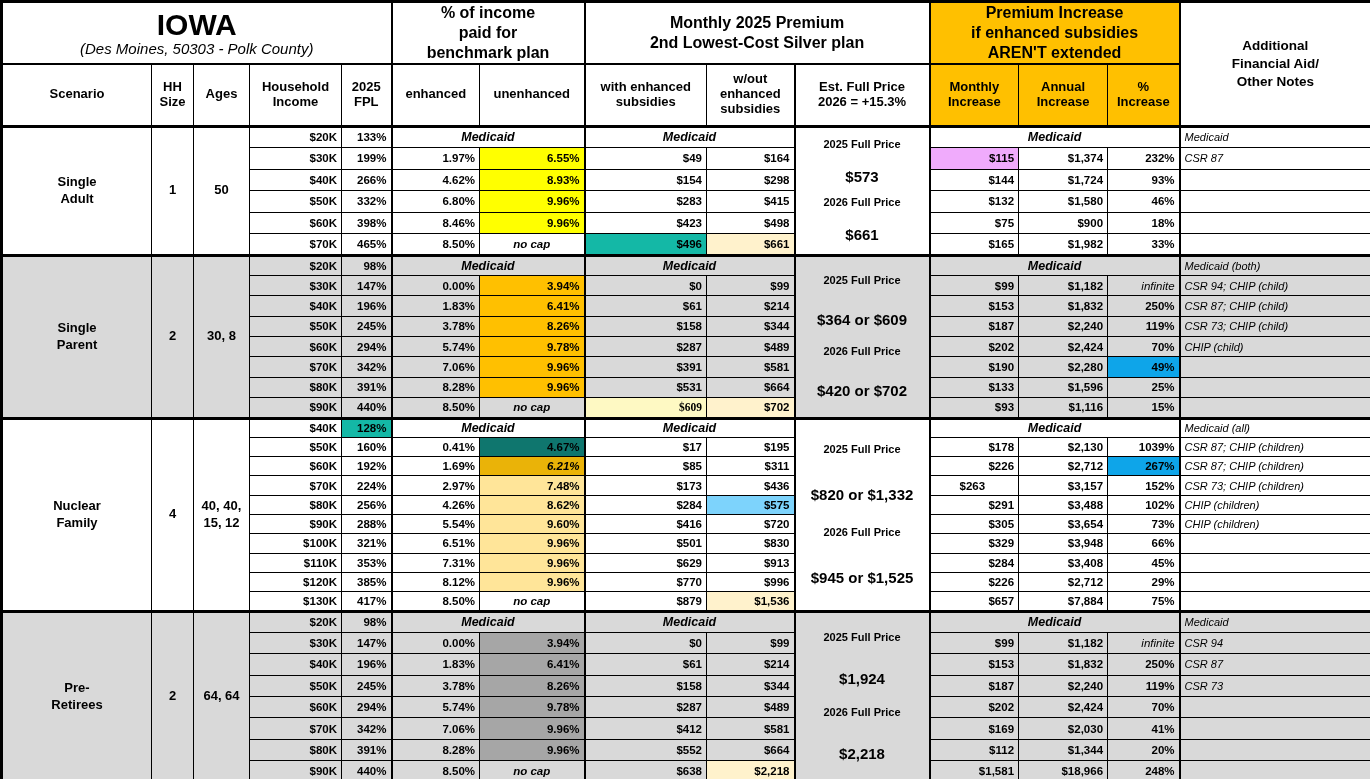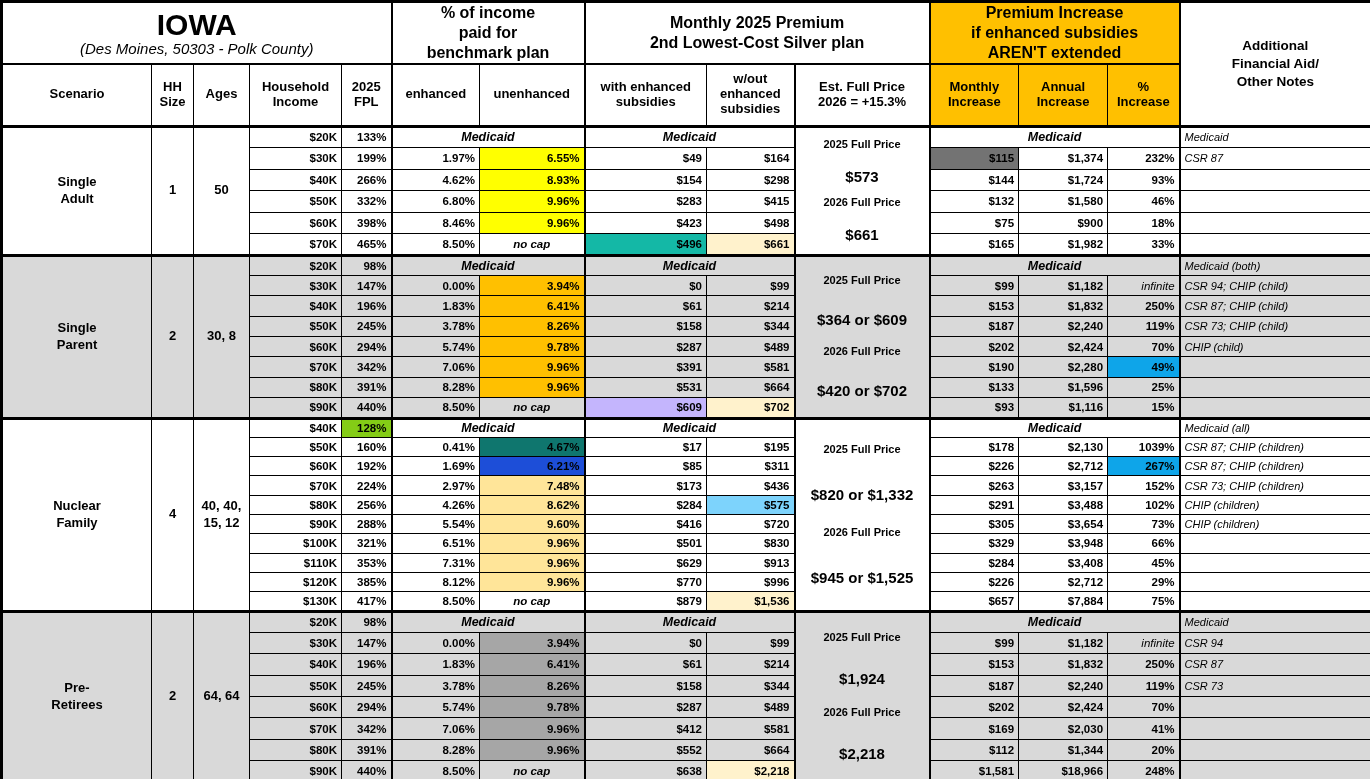--- a/index.html
+++ b/index.html
@@ -123,21 +123,21 @@
         <td class="medicaid bl2" colspan="3" style="background: rgb(255, 255, 255);">Medicaid</td>
         <td class="note bl2" style="background: rgb(255, 255, 255);">Medicaid</td>
       </tr>
       <tr class="band-0">
         <td class="num" style="background: rgb(255, 255, 255);">$30K</td>
         <td class="num" style="background: rgb(255, 255, 255);">199%</td>
         <td class="num bl2" style="background: rgb(255, 255, 255);">1.97%</td>
         <td class="num" style="background: rgb(255, 255, 0);">6.55%</td>
         <td class="num bl2" style="background: rgb(255, 255, 255);">$49</td>
         <td class="num" style="background: rgb(255, 255, 255);">$164</td>
-        <td class="num bl2" style="background: #737373; padding-left: 20px;">$115</td>
+        <td class="num bl2" style="background: #f0abfc; padding-left: 20px;">$115</td>
         <td class="num" style="background: rgb(255, 255, 255);">$1,374</td>
         <td class="num" style="background: rgb(255, 255, 255);">232%</td>
         <td class="note bl2" style="background: rgb(255, 255, 255);">CSR 87</td>
       </tr>
       <tr class="band-0">
         <td class="num" style="background: rgb(255, 255, 255);">$40K</td>
         <td class="num" style="background: rgb(255, 255, 255);">266%</td>
         <td class="num bl2" style="background: rgb(255, 255, 255);">4.62%</td>
         <td class="num" style="background: rgb(255, 255, 0);">8.93%</td>
         <td class="num bl2" style="background: rgb(255, 255, 255);">$154</td>
@@ -273,34 +273,34 @@
         <td class="num bl2" style="background: rgb(217, 217, 217);">$133</td>
         <td class="num" style="background: rgb(217, 217, 217);">$1,596</td>
         <td class="num" style="background: rgb(217, 217, 217);">25%</td>
         <td class="note bl2" style="background: rgb(217, 217, 217);"></td>
       </tr>
       <tr class="band-1">
         <td class="num" style="background: rgb(217, 217, 217);">$90K</td>
         <td class="num" style="background: rgb(217, 217, 217);">440%</td>
         <td class="num bl2" style="background: rgb(217, 217, 217);">8.50%</td>
         <td class="nocap" style="background: rgb(217, 217, 217);">no cap</td>
-        <td class="num bl2" style="background: #c4b5fd;">$609</td>
+        <td class="num bl2" style="background: #fef9c3; font-family: Liberation Serif, serif;">$609</td>
         <td class="num" style="background: rgb(255, 242, 204);">$702</td>
         <td class="num bl2" style="background: rgb(217, 217, 217);">$93</td>
         <td class="num" style="background: rgb(217, 217, 217);">$1,116</td>
         <td class="num" style="background: rgb(217, 217, 217);">15%</td>
         <td class="note bl2" style="background: rgb(217, 217, 217);"></td>
       </tr>
       <tr class="band-2 band-top">
         <td class="scen" rowspan="10" style="background: rgb(255, 255, 255);">Nuclear
 Family</td>
         <td class="scen" rowspan="10" style="background: rgb(255, 255, 255);">4</td>
         <td class="scen" rowspan="10" style="background: rgb(255, 255, 255);">40, 40, 15, 12</td>
         <td class="num" style="background: rgb(255, 255, 255);">$40K</td>
-        <td class="num" style="background: #84cc16;">128%</td>
+        <td class="num" style="background: #14b8a6;">128%</td>
         <td class="medicaid bl2" colspan="2" style="background: rgb(255, 255, 255);">Medicaid</td>
         <td class="medicaid bl2" colspan="2" style="background: rgb(255, 255, 255);">Medicaid</td>
         <td class="fp-cell bl2" rowspan="10" style="background: rgb(255, 255, 255);">
           <div class="fp-wrap" style="height: 190px;">
             <div class="fp-label">2025 Full Price</div>
             <div class="fp-price">$820 or $1,332</div>
             <div class="fp-label">2026 Full Price</div>
             <div class="fp-price">$945 or $1,525</div>
           </div>
         </td>
@@ -316,36 +316,36 @@
         <td class="num" style="background: rgb(255, 255, 255); padding-left: 32px;">$195</td>
         <td class="num bl2" style="background: rgb(255, 255, 255);">$178</td>
         <td class="num" style="background: rgb(255, 255, 255);">$2,130</td>
         <td class="num" style="background: rgb(255, 255, 255);">1039%</td>
         <td class="note bl2" style="background: rgb(255, 255, 255);">CSR 87; CHIP (children)</td>
       </tr>
       <tr class="band-2">
         <td class="num" style="background: rgb(255, 255, 255);">$60K</td>
         <td class="num" style="background: rgb(255, 255, 255);">192%</td>
         <td class="num bl2" style="background: rgb(255, 255, 255);">1.69%</td>
-        <td class="num" style="background: #1d4ed8;">6.21%</td>
+        <td class="num" style="background: #eab308; font-style: italic;">6.21%</td>
         <td class="num bl2" style="background: rgb(255, 255, 255);">$85</td>
         <td class="num" style="background: rgb(255, 255, 255);">$311</td>
         <td class="num bl2" style="background: rgb(255, 255, 255);">$226</td>
         <td class="num" style="background: rgb(255, 255, 255);">$2,712</td>
         <td class="num" style="background: #0ea5e9;">267%</td>
         <td class="note bl2" style="background: rgb(255, 255, 255);">CSR 87; CHIP (children)</td>
       </tr>
       <tr class="band-2">
         <td class="num" style="background: rgb(255, 255, 255);">$70K</td>
         <td class="num" style="background: rgb(255, 255, 255);">224%</td>
         <td class="num bl2" style="background: rgb(255, 255, 255);">2.97%</td>
         <td class="num" style="background: rgb(255, 229, 153);">7.48%</td>
         <td class="num bl2" style="background: rgb(255, 255, 255);">$173</td>
         <td class="num" style="background: rgb(255, 255, 255);">$436</td>
-        <td class="num bl2" style="background: rgb(255, 255, 255);">$263</td>
+        <td class="num bl2" style="background: rgb(255, 255, 255); text-align: center;">$263</td>
         <td class="num" style="background: rgb(255, 255, 255);">$3,157</td>
         <td class="num" style="background: rgb(255, 255, 255);">152%</td>
         <td class="note bl2" style="background: rgb(255, 255, 255);">CSR 73; CHIP (children)</td>
       </tr>
       <tr class="band-2">
         <td class="num" style="background: rgb(255, 255, 255);">$80K</td>
         <td class="num" style="background: rgb(255, 255, 255);">256%</td>
         <td class="num bl2" style="background: rgb(255, 255, 255);">4.26%</td>
         <td class="num" style="background: rgb(255, 229, 153);">8.62%</td>
         <td class="num bl2" style="background: rgb(255, 255, 255);">$284</td>

